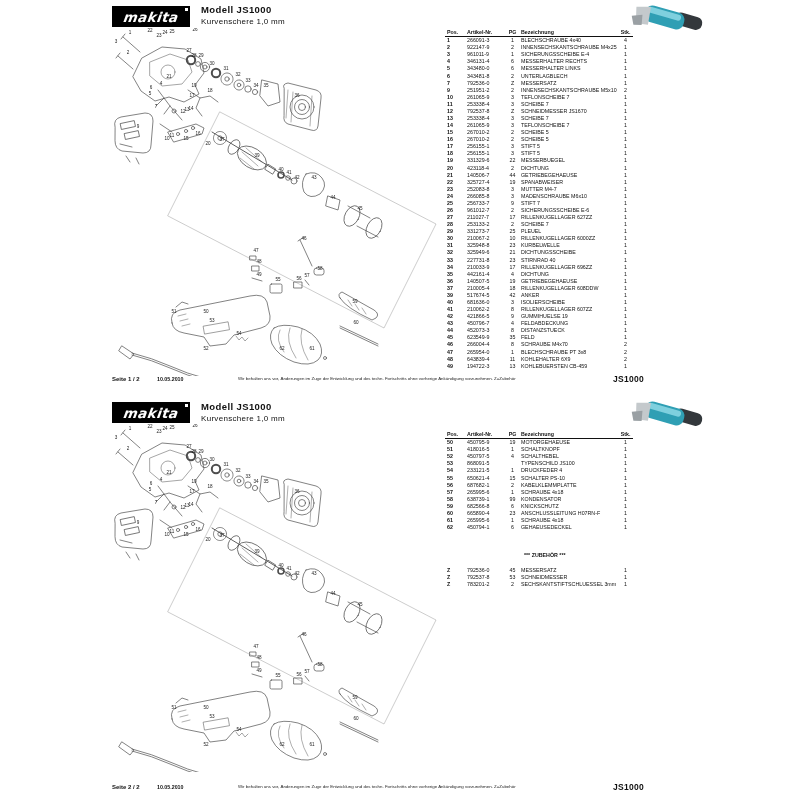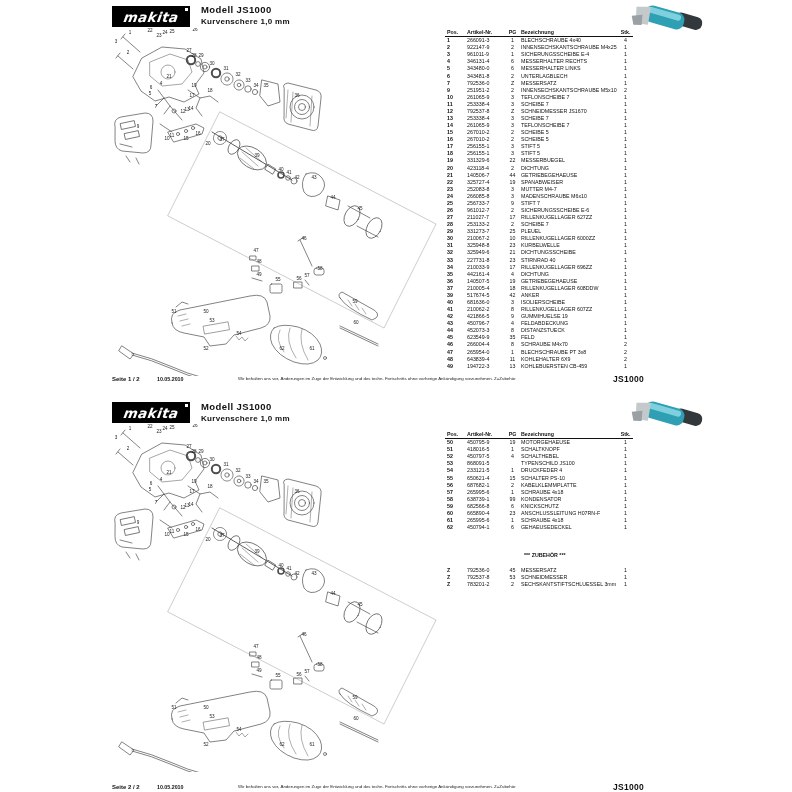--- a/index.html
+++ b/index.html
@@ -7,21 +7,21 @@
        font-family:"Liberation Sans",sans-serif;color:#111;}
   .page{position:absolute;left:0;width:792px;height:396px;}
   #page1{top:0;}
   #page2{top:396px;}
   .logo{position:absolute;left:112px;top:6px;width:78px;height:21px;background:#000;
         display:flex;align-items:center;justify-content:center;}
   .logo .word{color:#fff;font-weight:bold;font-style:italic;font-size:13.5px;
         letter-spacing:.4px;transform:skewX(-10deg);font-family:"DejaVu Sans",sans-serif;}
   .logo .notch{position:absolute;right:2px;top:2px;width:3px;height:3px;background:#fff;}
   .model{position:absolute;left:201px;top:4px;font-weight:bold;font-size:9.5px;letter-spacing:.4px;text-align:center;}
-  .sub{position:absolute;left:201px;top:16.5px;font-weight:bold;font-size:8px;letter-spacing:.3px;}
+  .sub{position:absolute;left:201px;top:16.5px;font-weight:normal;font-size:8px;letter-spacing:.3px;}
   .toolpic{position:absolute;left:630px;top:2px;width:76px;height:36px;}
   .diagram{position:absolute;left:112px;top:28px;width:330px;height:348px;}
   .co{font-size:4.6px;fill:#222;font-family:"Liberation Sans",sans-serif;text-anchor:middle;}
   .tbl{position:absolute;left:445px;width:188px;}
   .tbl .th{display:flex;font-weight:bold;font-size:5.3px;border-bottom:.8px solid #111;
            height:8px;align-items:flex-end;padding-bottom:.6px;}
   .tr{display:flex;height:7.08px;align-items:center;font-size:5.3px;white-space:nowrap;}
   .td{display:block;overflow:visible;}
   .c-pos{width:20px;padding-left:2px;font-weight:bold;}
   .c-art{width:38px;}

